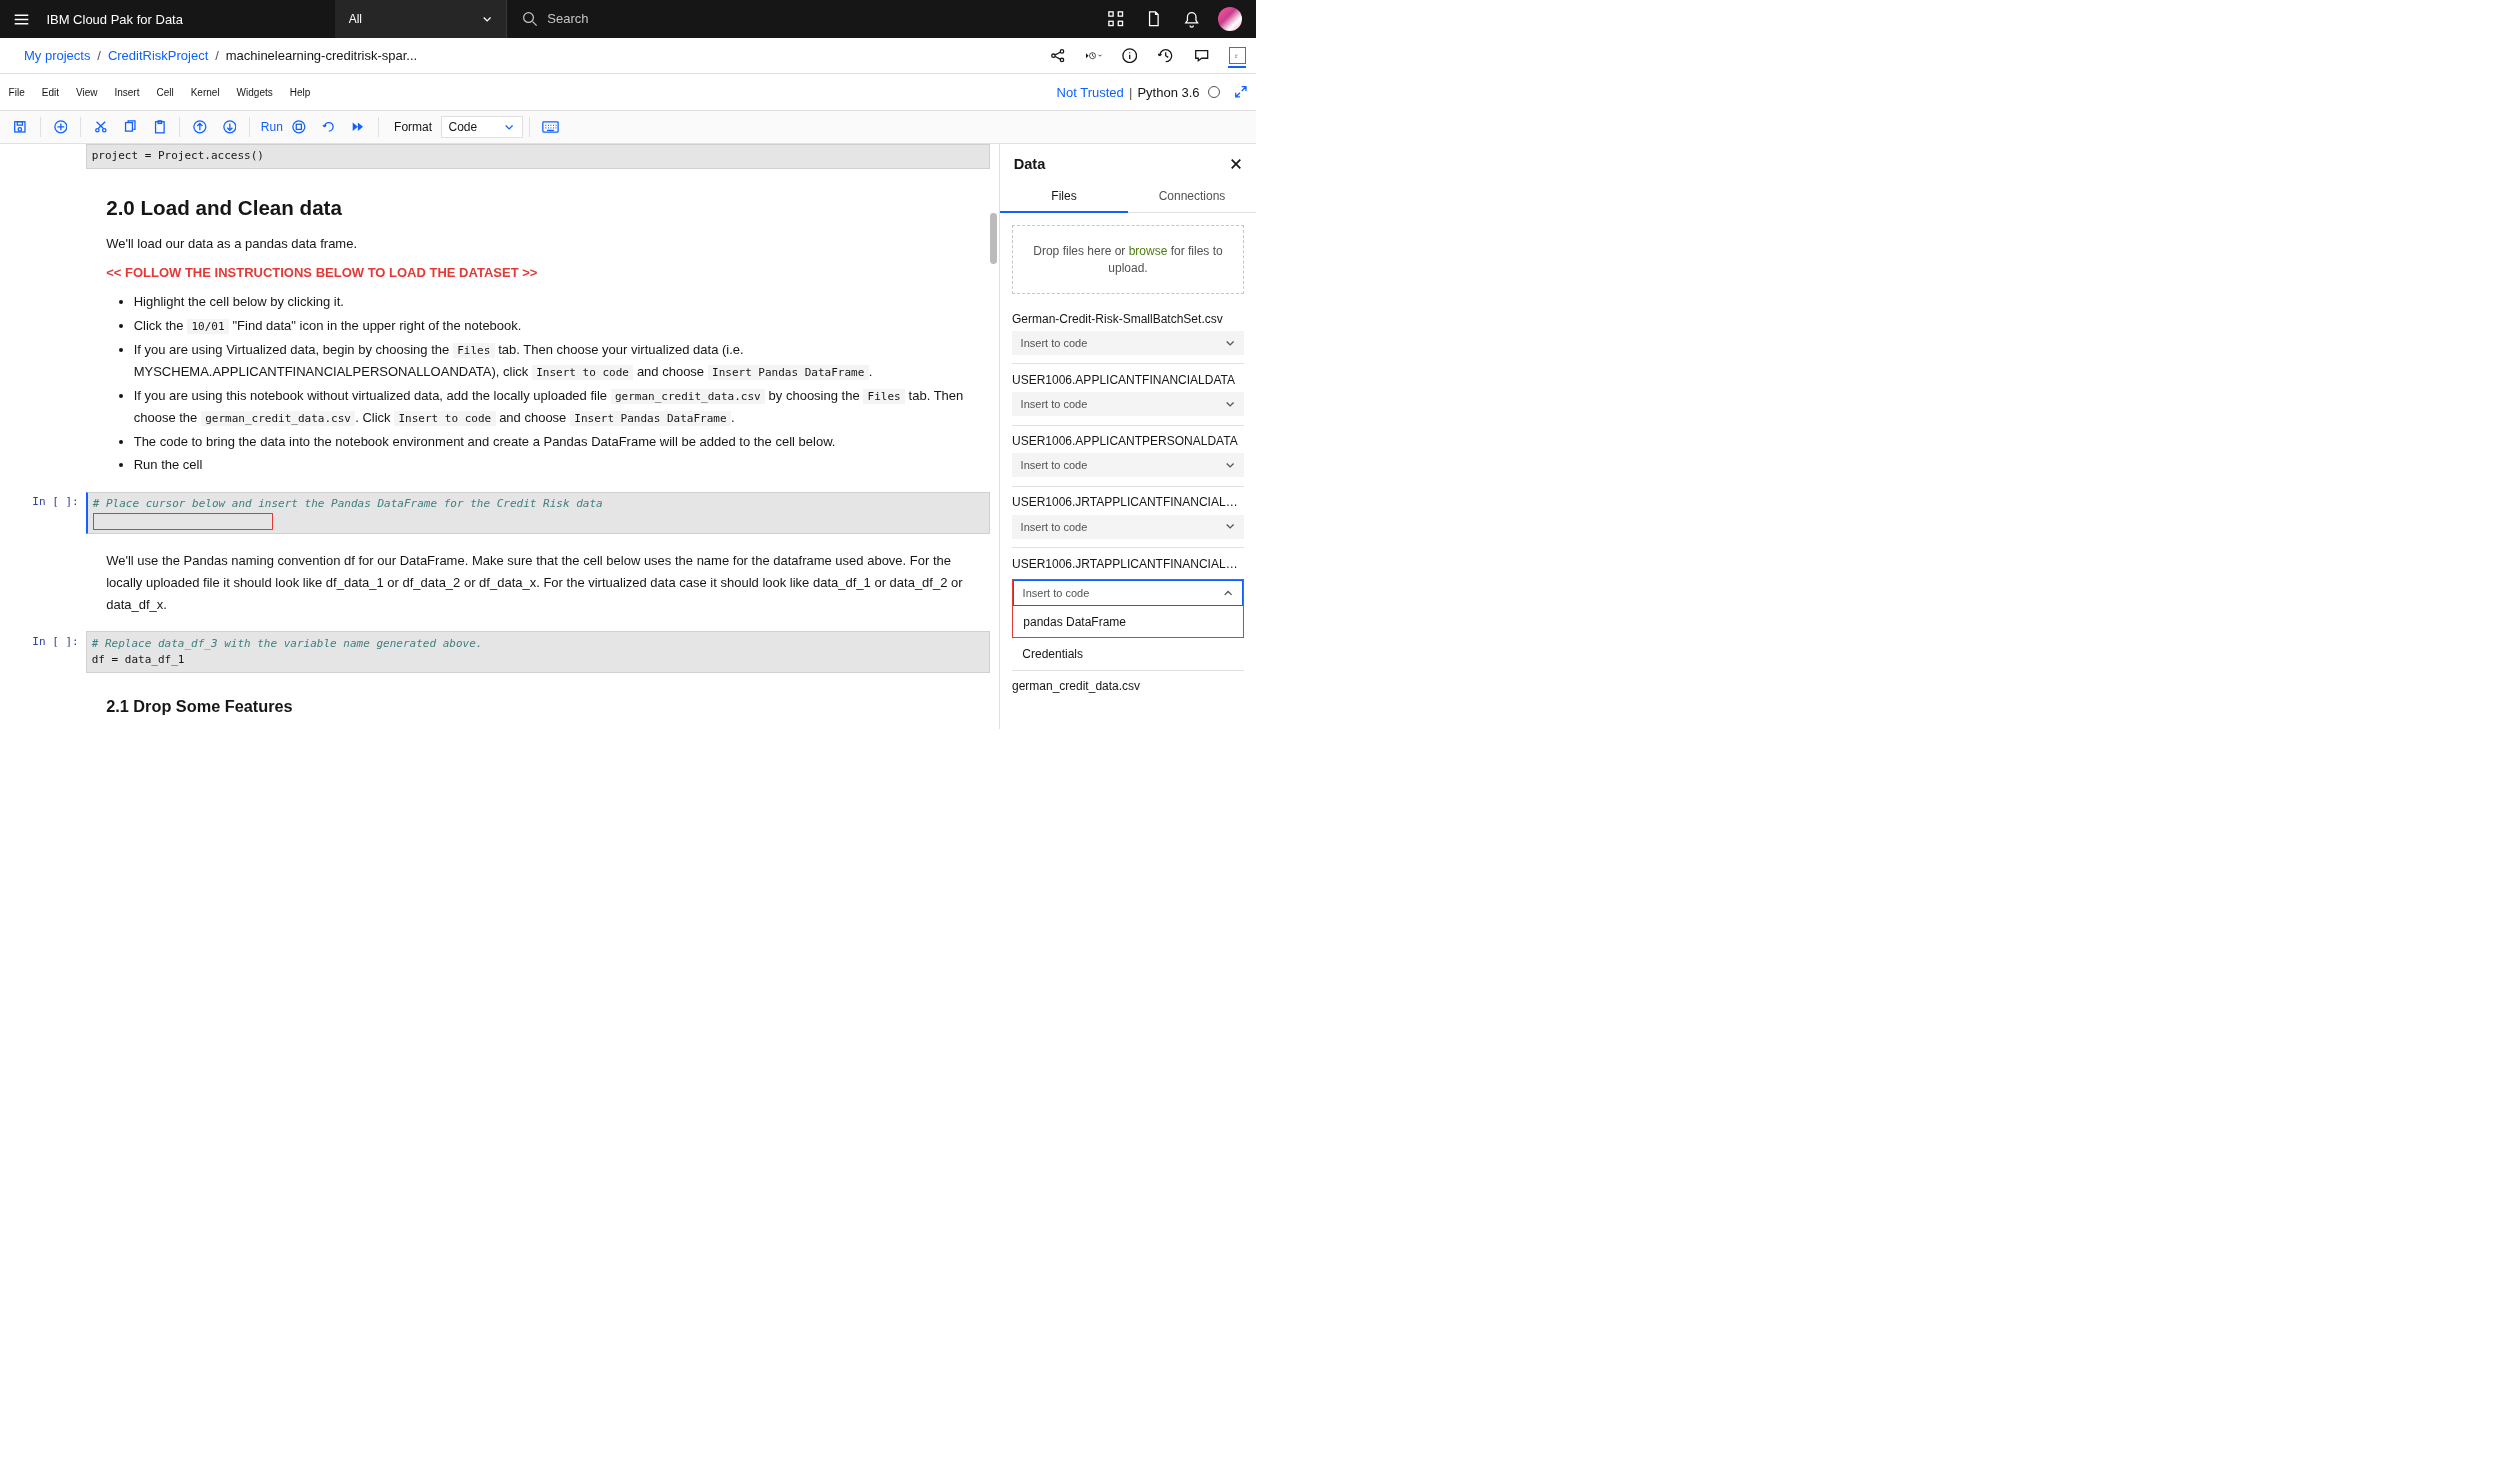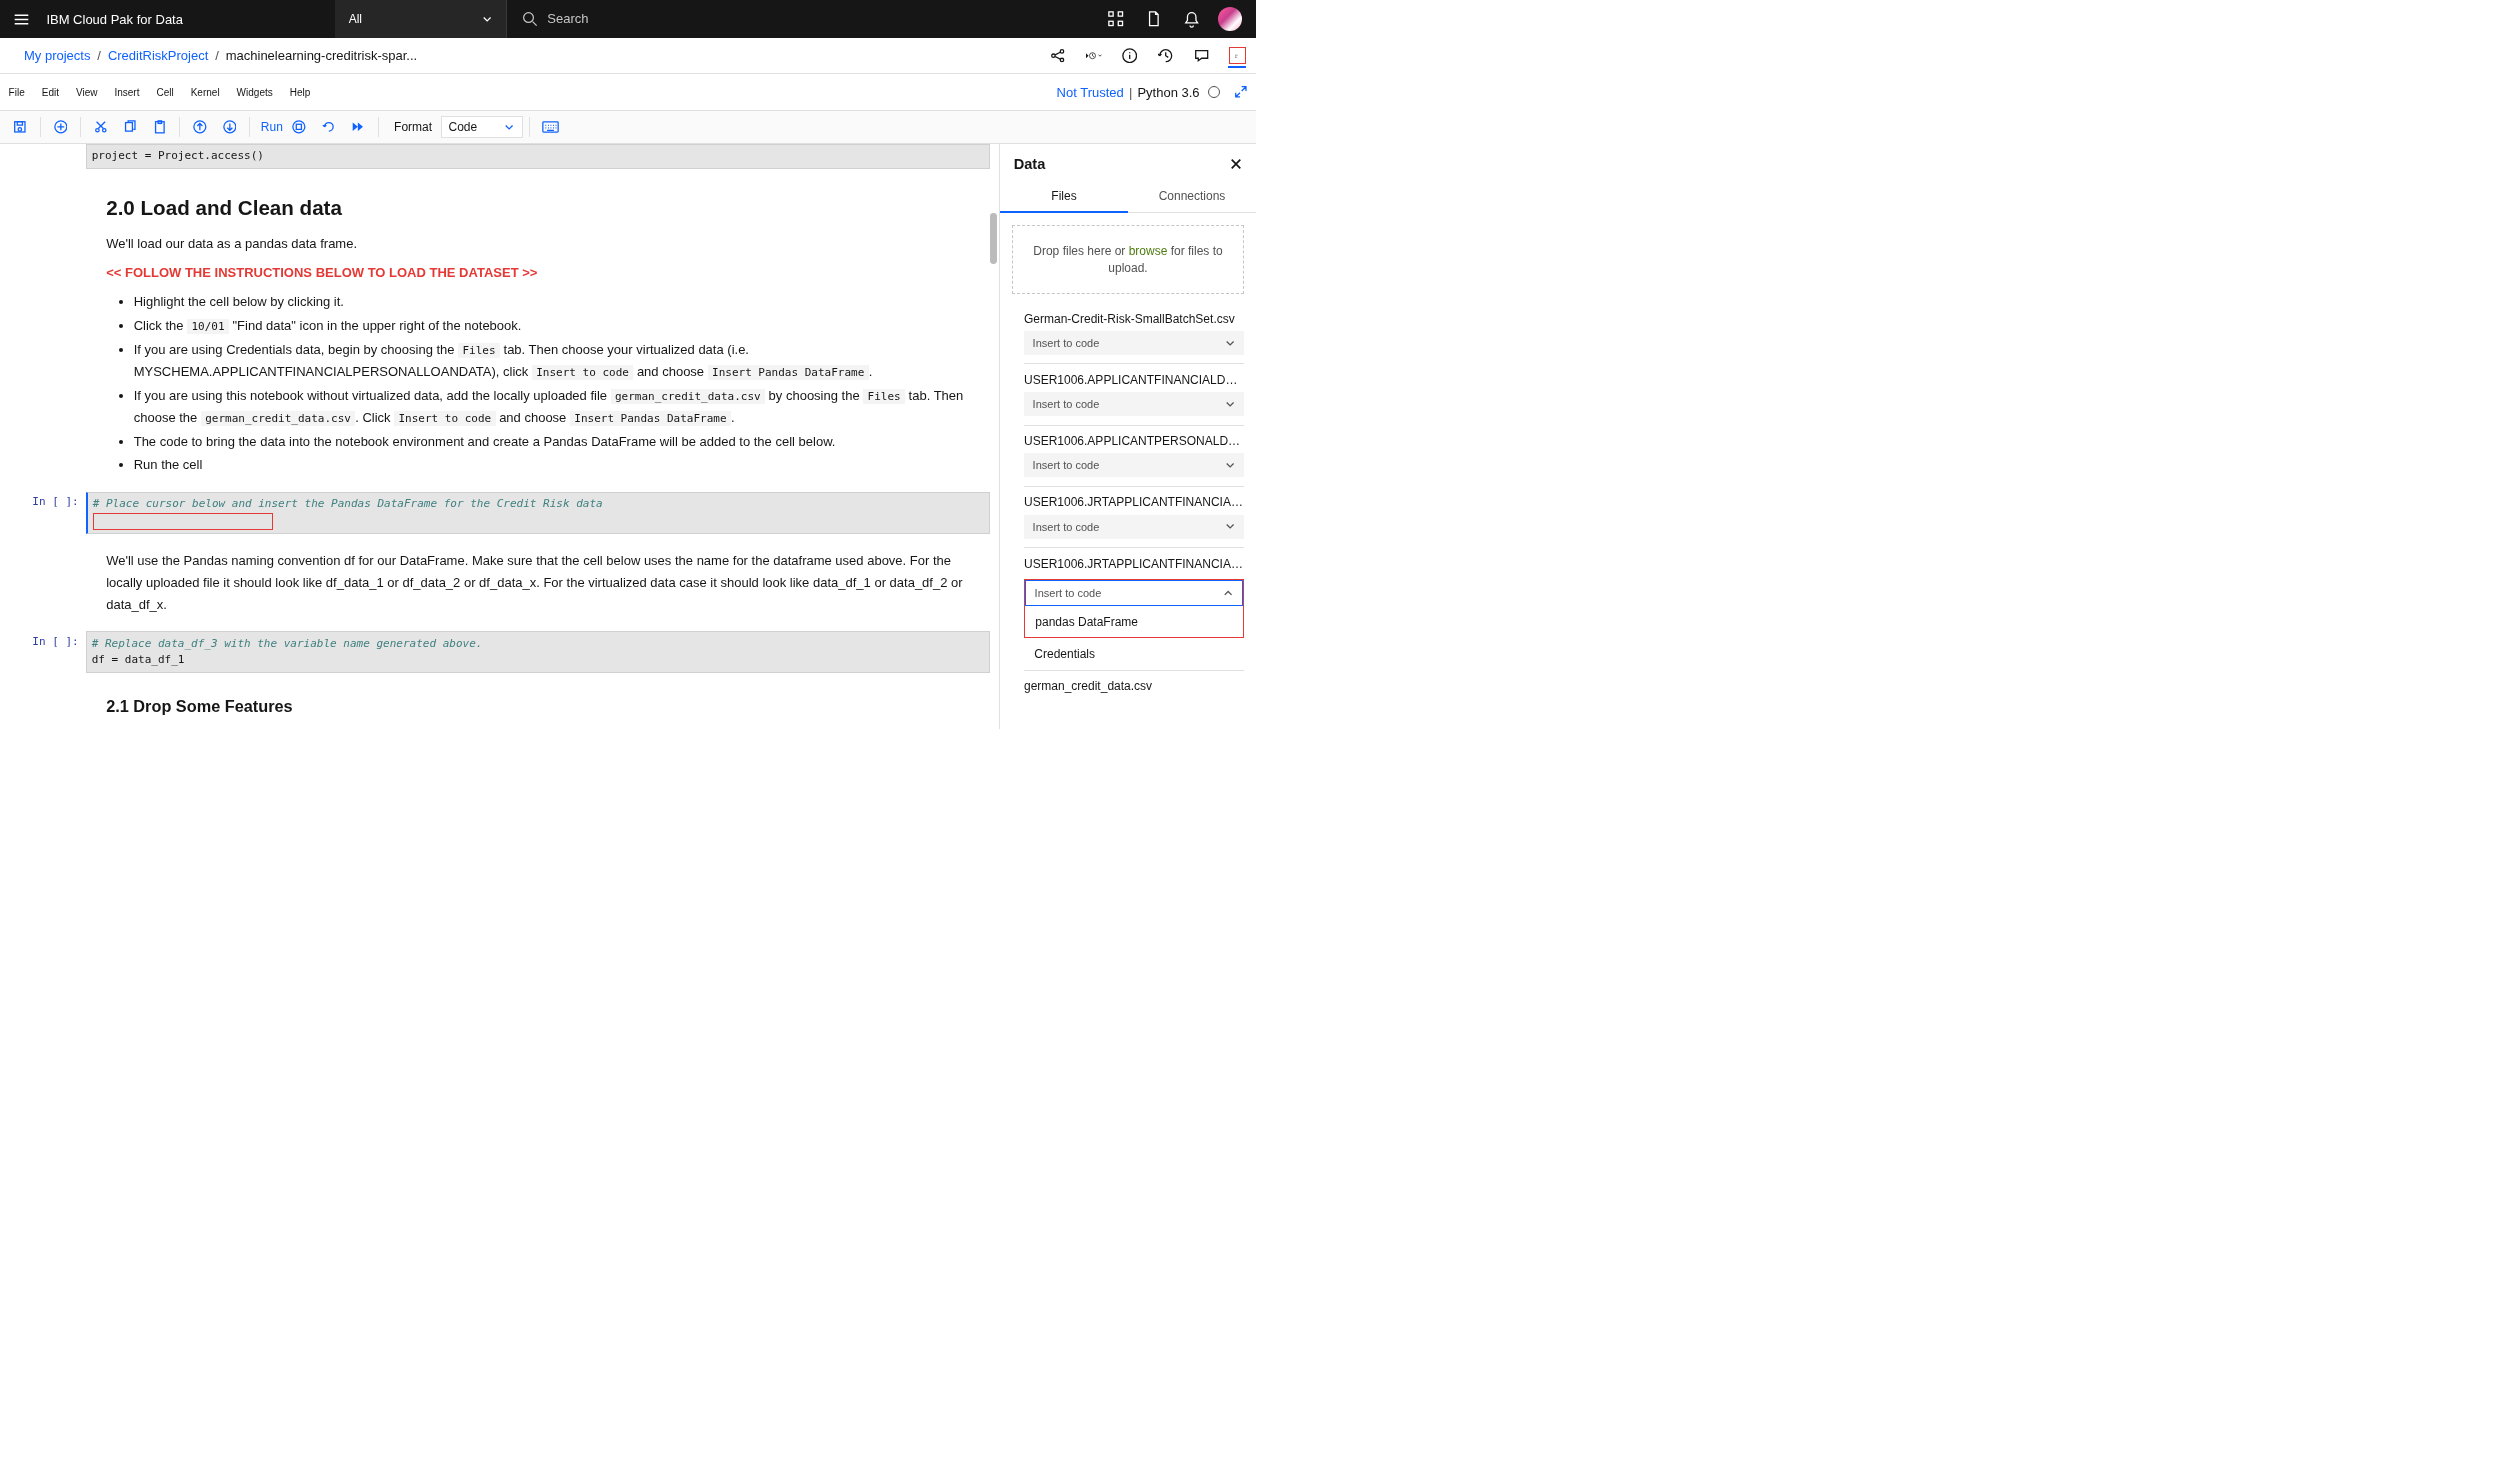--- a/index.html
+++ b/index.html
@@ -73,21 +73,21 @@
   
   .panel-header { display: flex; justify-content: space-between; align-items: center; padding: 12px 13.7px 8.6px; }
   .panel-header h3 { font-size: 14.6px; font-weight: 600; }
   .panel-tabs { display: flex; border-bottom: 0.9px solid #e0e0e0; }
   .panel-tab { flex: 1; padding: 8.6px 0; text-align: center; font-size: 12px; color: #525252; cursor: default; position: relative; }
   .panel-tab.active { color: #161616; font-weight: 500;}
   .panel-tab.active::after { content: ""; position: absolute; bottom: -0.9px; left: 0; right: 0; height: 1.7px; background: #0f62fe; }
   .drop-zone { margin: 12px 12px 8.6px; border: 0.9px dashed #c6c6c6; padding: 17px 8.6px; text-align: center; font-size: 12px; color: #525252; line-height: 1.4; }
   .drop-zone a { color: #4d7c0f; text-decoration: none; }
   .file-list { padding: 0 12px; overflow-y: auto; }
-  .file-item { border-bottom: 0.9px solid #e0e0e0; padding: 8.6px 0 0; margin-left: 12px; }
+  .file-item { border-bottom: 0.9px solid #e0e0e0; padding: 8.6px 0 0; }
   .file-name { font-size: 12px; color: #161616; margin-bottom: 5.1px; overflow: hidden; text-overflow: ellipsis; white-space: nowrap; }
   .insert-btn { background: #f4f4f4; padding: 6px 8.6px; font-size: 11px; color: #525252; display: flex; justify-content: space-between; align-items: center; margin-bottom: 8.6px; }
   .file-item.highlighted .insert-btn { border: 0.9px solid #0f62fe; background:#fff; }
   .file-item.highlighted { padding-bottom:0; border-bottom:none;}
   .expand-item { padding: 8.6px 10.3px; font-size: 12px; color: #161616; border-bottom: 0.9px solid #e0e0e0;}
   .expand-item:last-child { border-bottom:none; }
   .highlighted-wrapper { border:1.7px solid #e53935; padding:0; margin-top:8.6px;}
 
   .scroll-indicator { position: absolute; right: 1.7px; top: 69px; width: 6.9px; height: 51px; background: #bbb; border-radius: 3.4px; }
 
@@ -317,21 +317,21 @@
 
       <div class="nb-cell">
         <div class="nb-prompt"></div>
         <div class="nb-body text-body">
           <h2>2.0 Load and Clean data</h2>
           <p>We'll load our data as a pandas data frame.</p>
           <p class="warn">&lt;&lt; FOLLOW THE INSTRUCTIONS BELOW TO LOAD THE DATASET &gt;&gt;</p>
           <ul>
             <li>Highlight the cell below by clicking it.</li>
             <li><span>Click the </span><code>10/01</code><span> "Find data" icon in the upper right of the notebook.</span></li>
-            <li><span>If you are using Credentials data, begin by choosing the </span><code>Files</code><span> tab. Then choose your virtualized data (i.e. MYSCHEMA.APPLICANTFINANCIALPERSONALLOANDATA), click </span><code>Insert to code</code><span> and choose </span><code>Insert Pandas DataFrame</code><span>.</span></li>
+            <li><span>If you are using Virtualized data, begin by choosing the </span><code>Files</code><span> tab. Then choose your virtualized data (i.e. MYSCHEMA.APPLICANTFINANCIALPERSONALLOANDATA), click </span><code>Insert to code</code><span> and choose </span><code>Insert Pandas DataFrame</code><span>.</span></li>
             <li><span>If you are using this notebook without virtualized data, add the locally uploaded file </span><code>german_credit_data.csv</code><span> by choosing the </span><code>Files</code><span> tab. Then choose the </span><code>german_credit_data.csv</code><span>. Click </span><code>Insert to code</code><span> and choose </span><code>Insert Pandas DataFrame</code><span>.</span></li>
             <li>The code to bring the data into the notebook environment and create a Pandas DataFrame will be added to the cell below.</li>
             <li>Run the cell</li>
           </ul>
         </div>
       </div>
 
       <div class="nb-cell">
         <div class="nb-prompt">In [ ]:</div>
         <div class="nb-body code-body active"><span class="comment"># Place cursor below and insert the Pandas DataFrame for the Credit Risk data</span>

